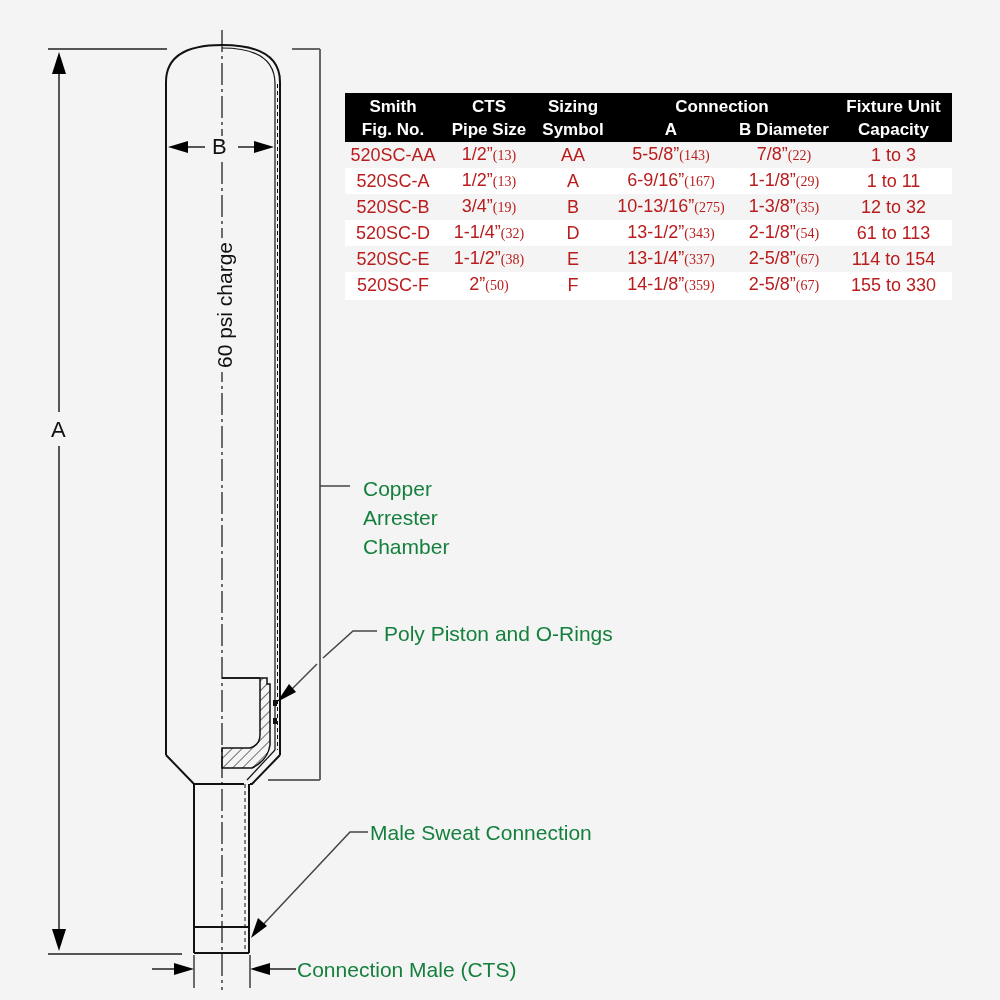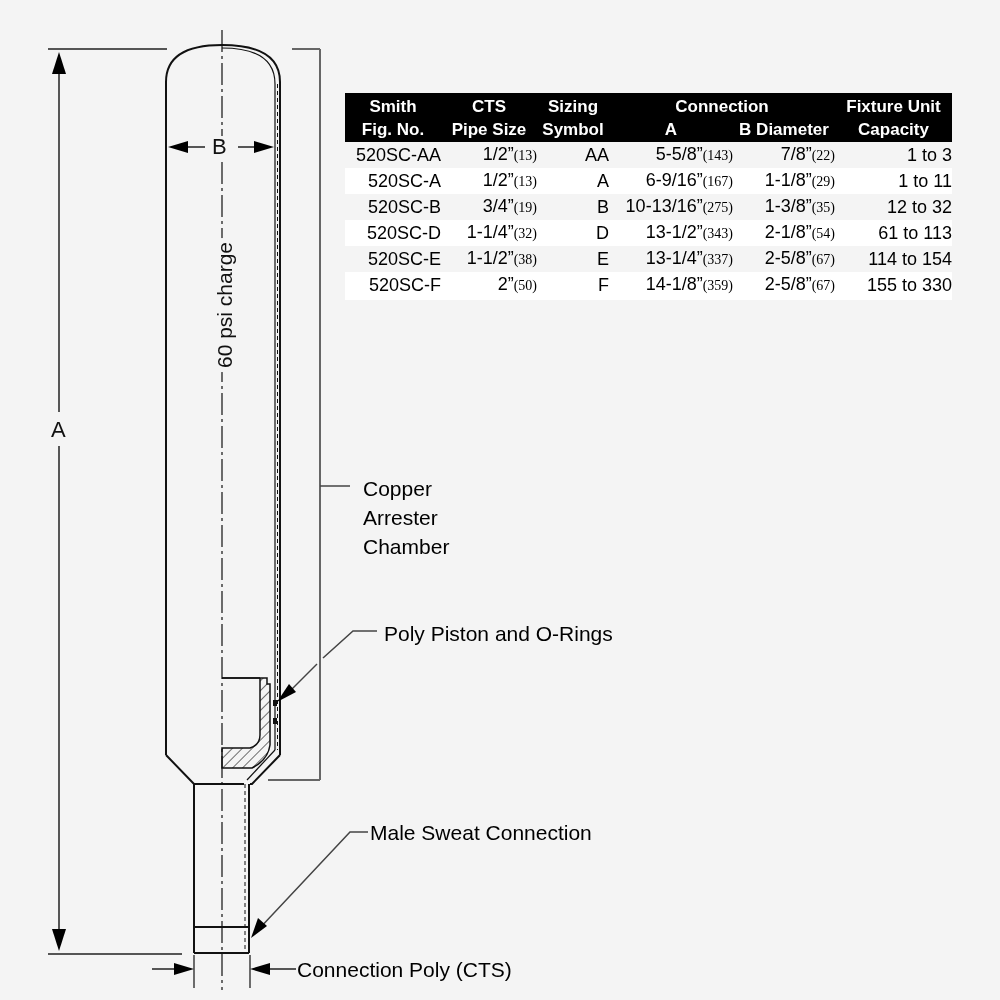--- a/index.html
+++ b/index.html
@@ -10,21 +10,21 @@
       overflow: hidden;
       font-family: "Liberation Sans", sans-serif;
       color: #111;
     }
     #diagram { position: absolute; left: 0; top: 0; width: 1000px; height: 1000px; }
     .lbl {
       position: absolute;
       font-family: "Liberation Sans", sans-serif;
       font-size: 21px;
       line-height: 29px;
-      color: #000000;
+      color: #15803d;
       white-space: nowrap;
     }
     .lbl-multi { white-space: pre-line; }
     .vertical-label {
       position: absolute;
       left: 225px; top: 305px;
       transform: translate(-50%, -50%) rotate(-90deg);
       font-size: 21px;
       white-space: nowrap;
       background: #f4f4f4;
@@ -56,22 +56,22 @@
       text-align: center;
       transform-origin: center;
     }
     .spec-table thead tr.h1 th { padding-top: 2px; }
     .spec-table thead tr.h2 th { padding-bottom: 1px; }
     .spec-table tbody td {
       font-size: 18px;
       line-height: 24px;
       height: 24px;
       padding: 0;
-      text-align: right;
-      color: #000000;
+      text-align: center;
+      color: #b91c1c;
     }
     .spec-table tbody tr:nth-child(even) td { background: #ffffff; }
     .spec-table tbody tr:nth-child(odd) td { background: #f4f4f4; }
     .spec-table tbody tr:last-child td { border-bottom: 2px solid #fff; }
     .mm { font-size: 14px; font-family: Liberation Serif, serif; }
     .col-fig { width: 96px; }
     .col-cts { width: 96px; }
     .col-sym { width: 72px; }
     .col-a { width: 124px; }
     .col-b { width: 102px; }
@@ -164,21 +164,21 @@
 
 <span class="dim-letter" style="left:47px; top:419px;">A</span>
 <span class="dim-letter" style="left:208px; top:136px;">B</span>
 <span class="vertical-label">60 psi charge</span>
 
 <div class="lbl lbl-multi" style="left:363px; top:474px;">Copper
 Arrester
 Chamber</div>
 <div class="lbl" style="left:384px; top:619px;">Poly Piston and O-Rings</div>
 <div class="lbl" style="left:370px; top:818px;">Male Sweat Connection</div>
-<div class="lbl" style="left:297px; top:955px;">Connection Poly (CTS)</div>
+<div class="lbl" style="left:297px; top:955px;">Connection Male (CTS)</div>
 
 <table class="spec-table">
   <colgroup>
     <col class="col-fig">
       <col class="col-cts">
       <col class="col-sym">
       <col class="col-a">
       <col class="col-b">
       <col class="col-cap">
   </colgroup>

